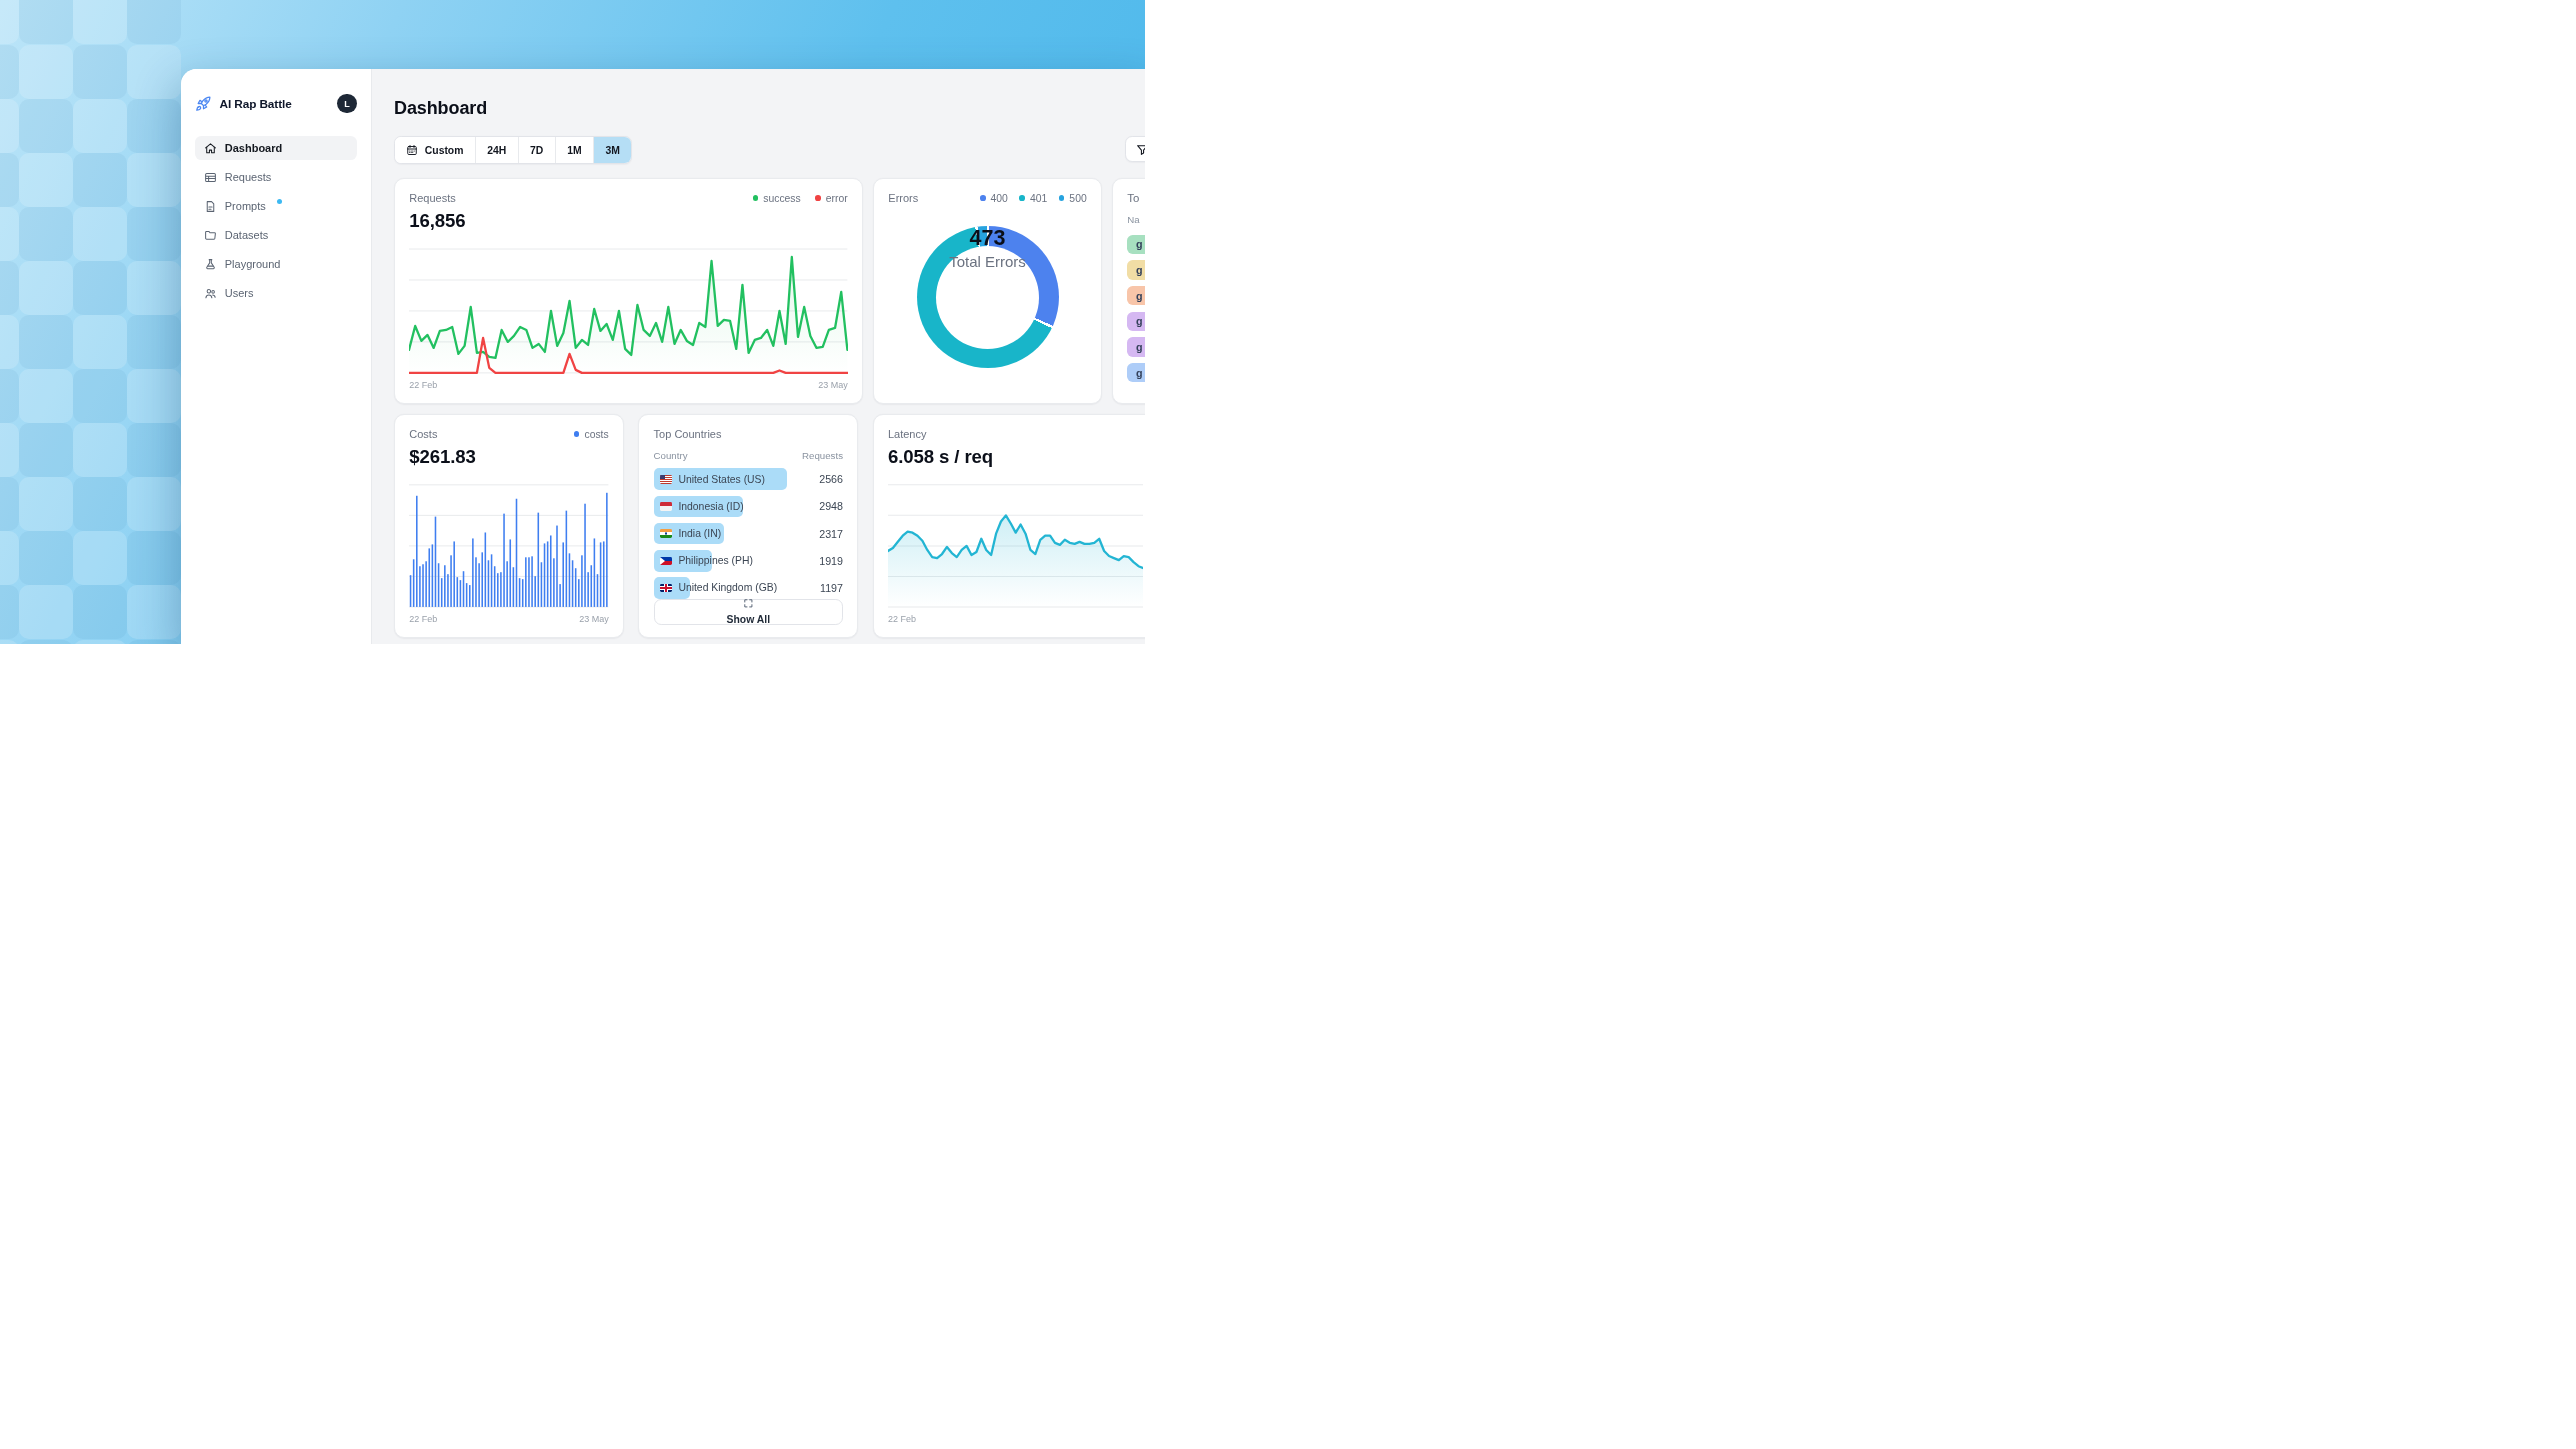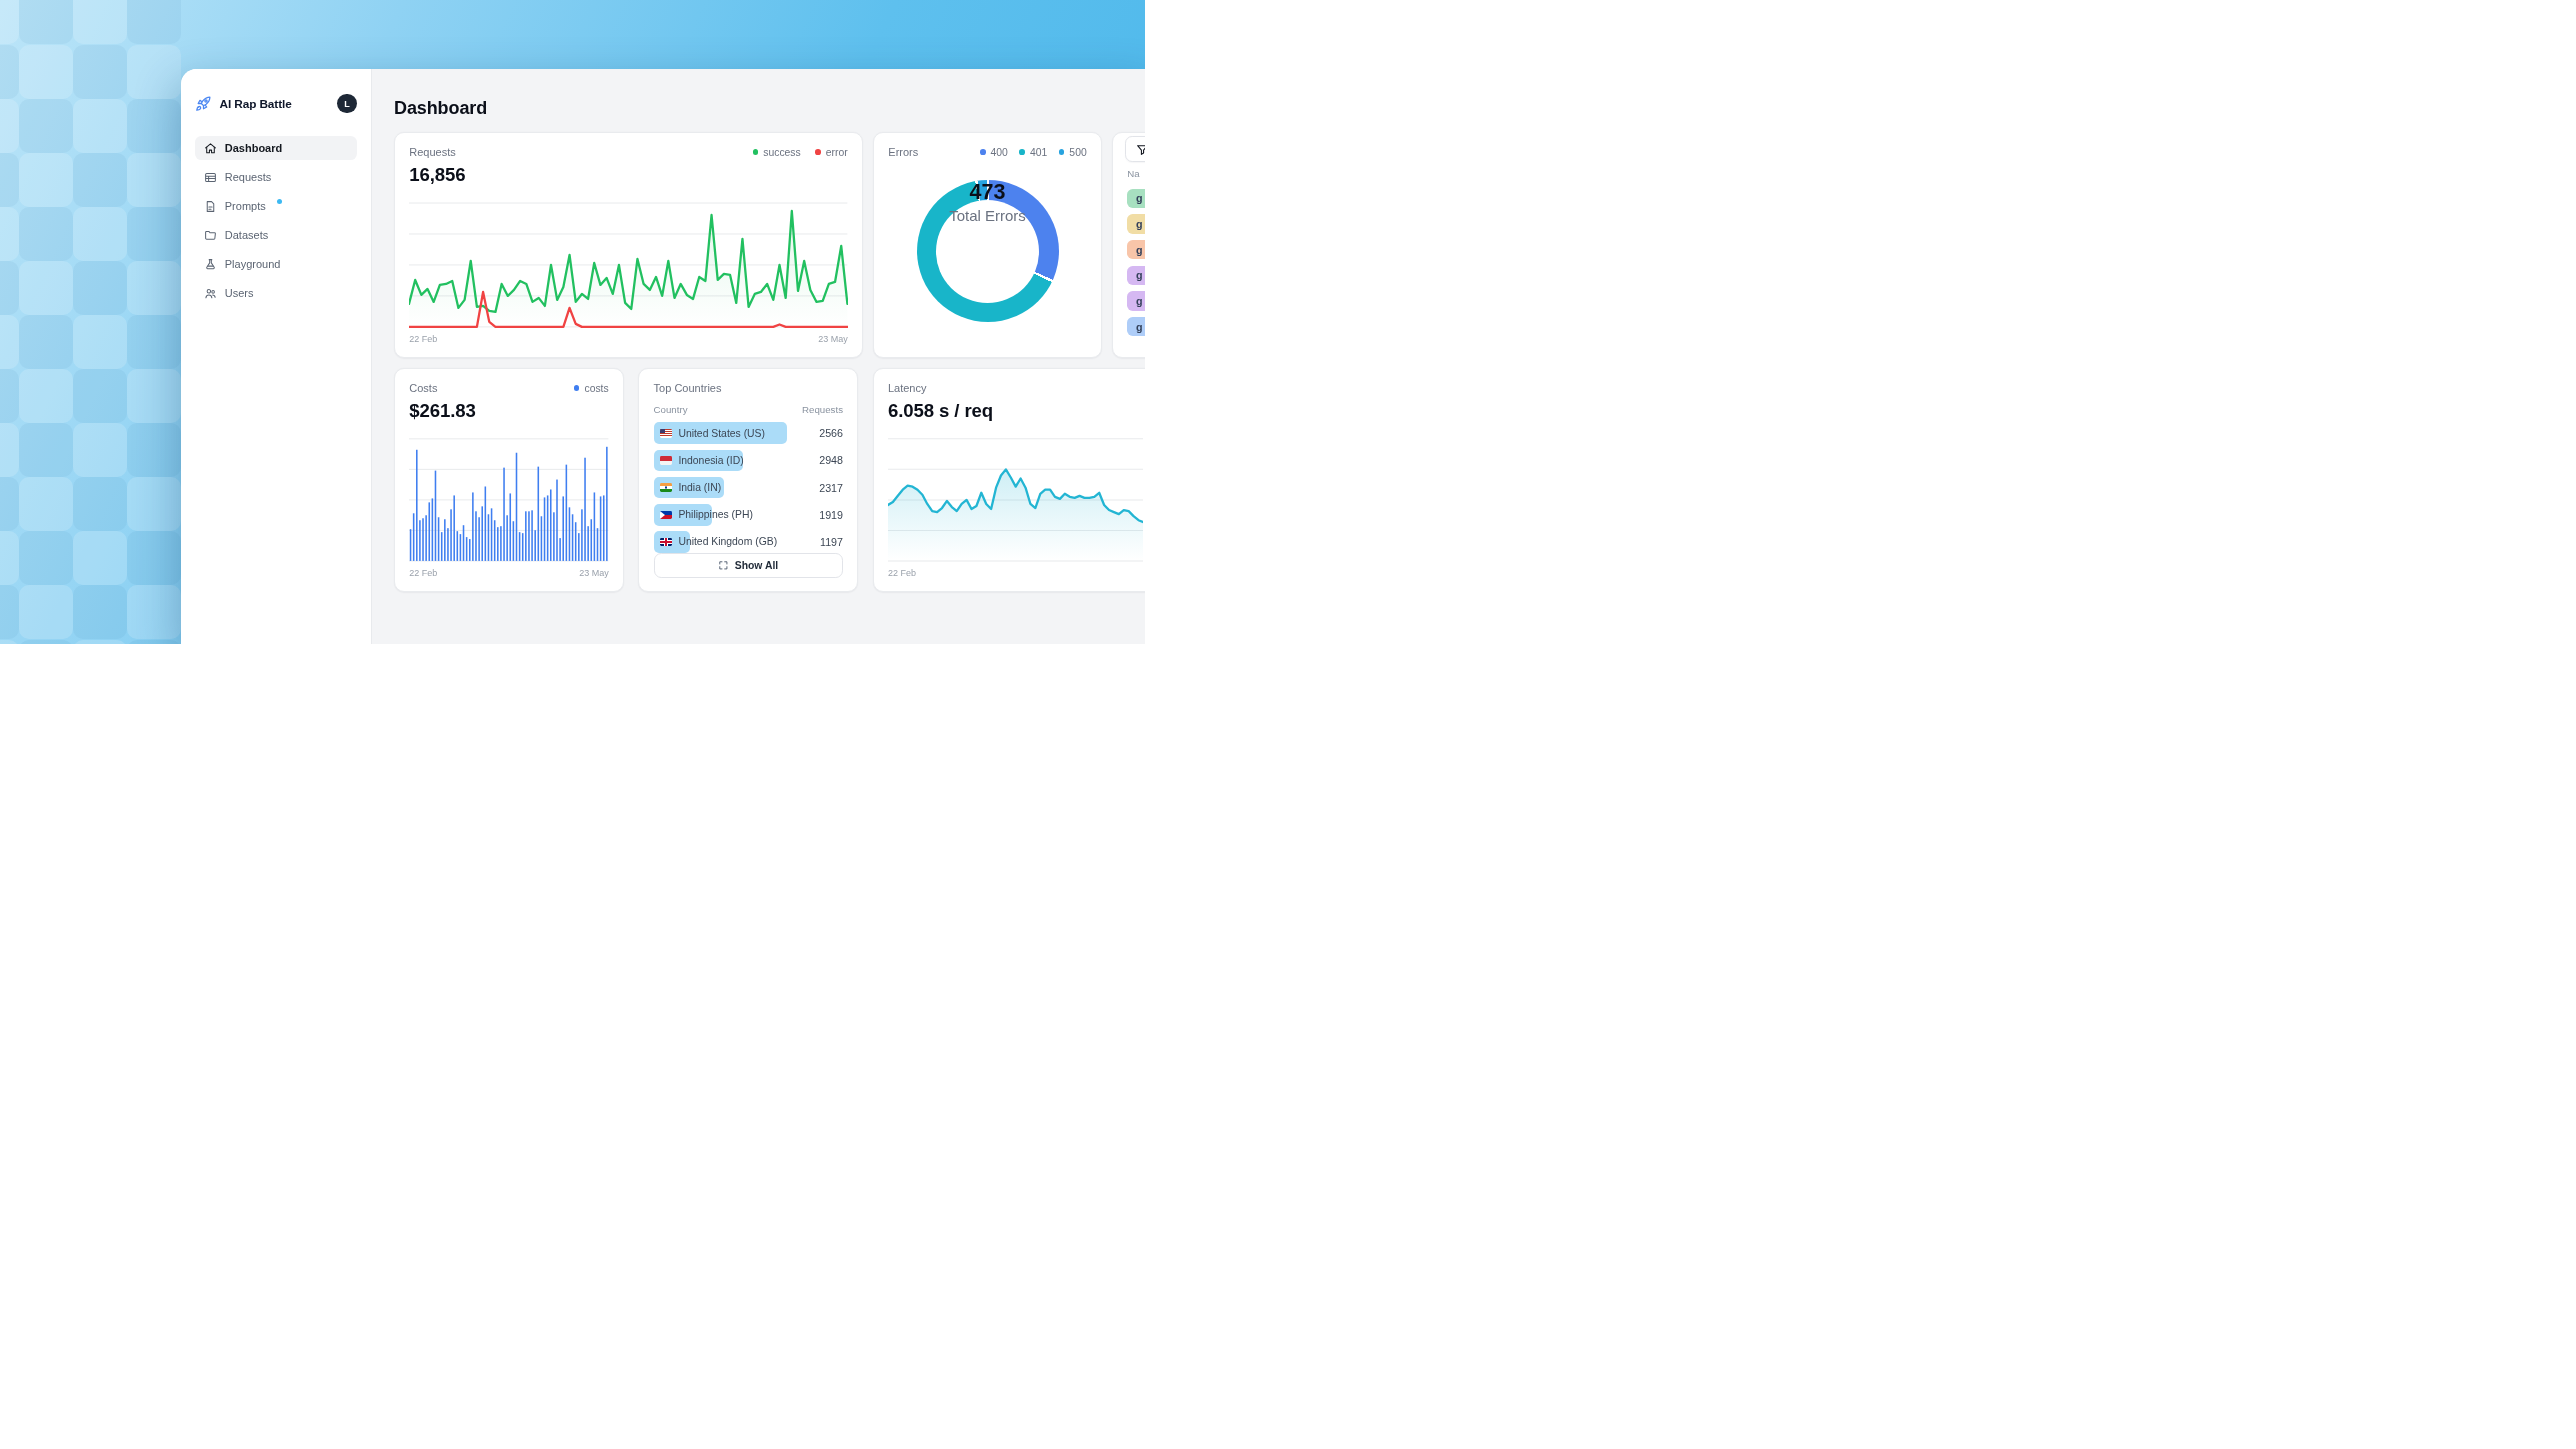--- a/index.html
+++ b/index.html
@@ -92,21 +92,21 @@
     border-bottom:4.3px solid transparent;border-left:5px solid #fff;}
   .flag-gb{background:#012169;}
   .flag-gb::before{content:"";position:absolute;inset:0;
     background:linear-gradient(90deg,transparent 36%,#fff 36% 64%,transparent 64%),
                linear-gradient(0deg,transparent 30%,#fff 30% 70%,transparent 70%);}
   .flag-gb::after{content:"";position:absolute;inset:0;
     background:linear-gradient(90deg,transparent 43%,#c8102e 43% 57%,transparent 57%),
                linear-gradient(0deg,transparent 39%,#c8102e 39% 61%,transparent 61%);}
   .show-all{margin-top:auto;height:26px;border:0.7px solid #e2e4e9;border-radius:7.2px;background:#fff;
     display:flex;align-items:center;justify-content:center;gap:5.7px;font-size:10.4px;font-weight:600;
-    color:#1f2937;cursor:pointer;font-family:inherit;}
+    color:#1f2937;cursor:pointer;font-family:inherit;flex-direction:column;}
   .show-all .ic{width:10.7px;height:10.7px;color:#475467;}
   
   .pm-title{font-size:11.4px;color:#6b7280;font-weight:500;white-space:nowrap;}
   .pm-col{margin-top:10px;font-size:9.7px;color:#8a93a0;white-space:nowrap;}
   .pm-badges{margin-top:9.3px;display:flex;flex-direction:column;gap:6.4px;}
   .pm-badge{height:19.3px;min-height:19.3px;width:100px;border-radius:5.7px;display:flex;align-items:center;
     padding-left:8.6px;font-size:10.7px;font-weight:600;color:#33405a;box-sizing:border-box;}
 </style>
 </head>
 <body>
@@ -227,20 +227,36 @@
                 <path d="M16 14.6c2.6 0 4.1 1.6 4.6 4.4"></path>
               </svg></span>
             <span>Users</span>
           </div>
         </div>
     </div>
 
     <div class="main">
       <div class="page-title">Dashboard</div>
 
+      <div class="toolbar">
+        <div class="segmented" id="segControl">
+            <button class="seg-btn">
+              <span class="ic"><svg viewBox="0 0 24 24" fill="none" stroke="currentColor" stroke-width="1.9" stroke-linecap="round" stroke-linejoin="round">
+                  <rect x="3.5" y="5" width="17" height="16" rx="2"></rect>
+                  <path d="M8 3v4M16 3v4M3.5 10h17"></path>
+                  <path d="M7.5 14h.01M10.5 14h.01M13.5 14h.01M7.5 17h.01M10.5 17h.01M13.5 17h.01M16.5 14h.01" stroke-width="2.2"></path>
+                </svg></span>
+              <span>Custom</span>
+            </button>
+            <button class="seg-btn">24H</button>
+            <button class="seg-btn">7D</button>
+            <button class="seg-btn">1M</button>
+            <button class="seg-btn active" style="background: rgb(181, 222, 245);">3M</button>
+          </div>
+      </div>
       <button class="filter-btn">
         <span class="ic">
           <svg viewBox="0 0 24 24" fill="none" stroke="currentColor" stroke-width="2" stroke-linejoin="round">
             <path d="M3 5h18l-7 8v5.5L10 21v-8L3 5z"></path>
           </svg>
         </span>
       </button>
 
       <div class="row row1">
 

